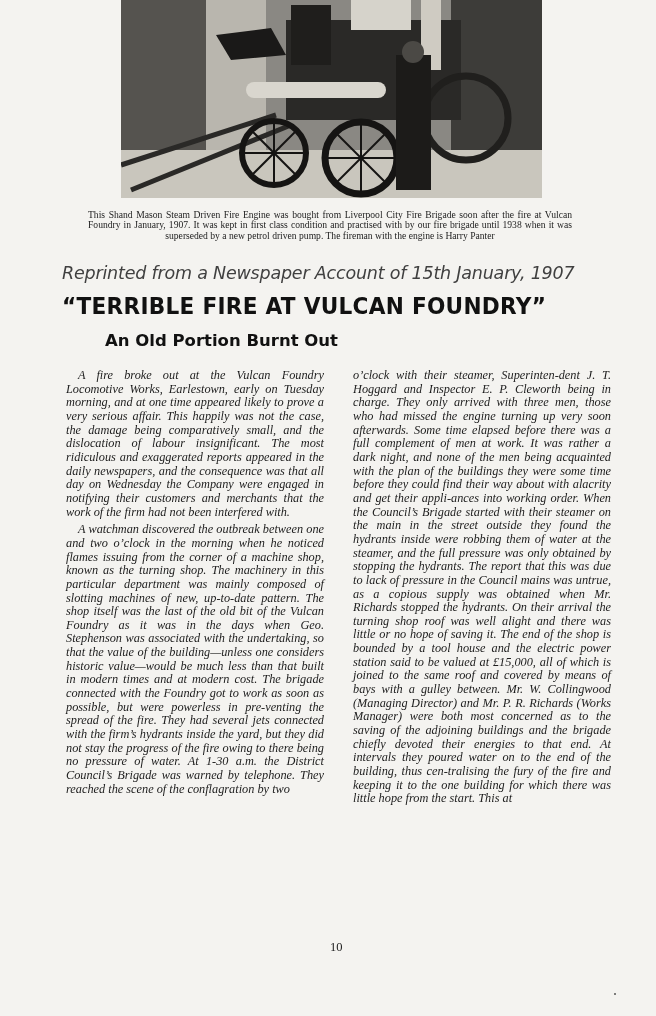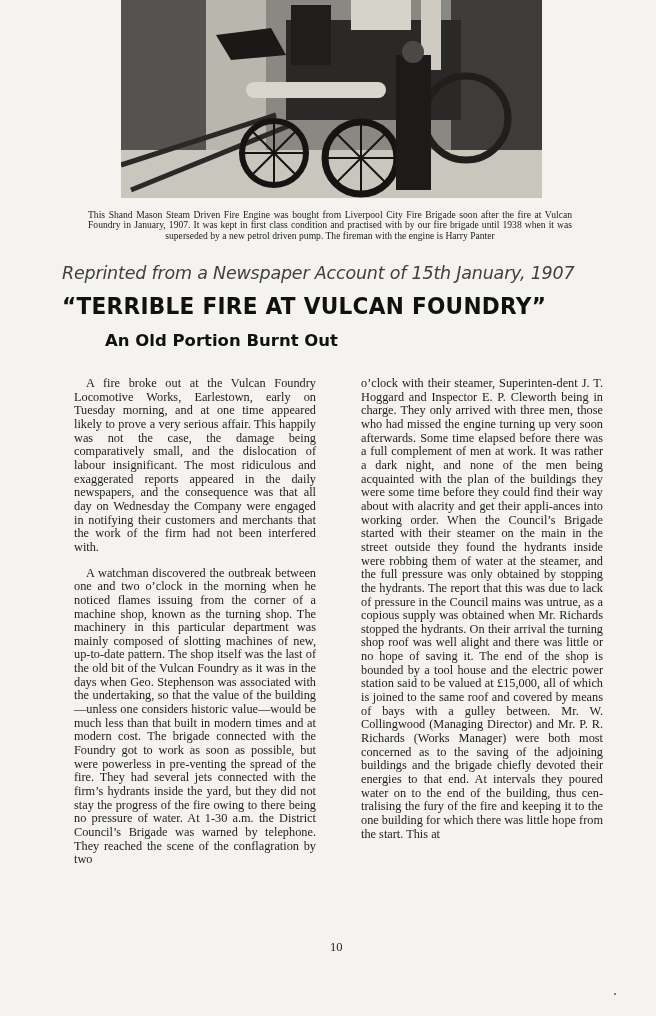--- a/index.html
+++ b/index.html
@@ -31,21 +31,21 @@
       position: absolute; left: 62px; top: 331px;
       font-family: "DejaVu Sans", sans-serif; font-weight: bold; font-size: 16.5px; color: #111; white-space: nowrap; margin-left: 43px;
     }
     .col {
       position: absolute; top: 365px; width: 266px;
       font-family: "Liberation Serif", serif; font-size: 12.3px; line-height: 13.65px;
       text-align: justify; color: #1c1c1c; hyphens: manual;
     }
     .col.left { left: 62px; }
     .col.right { left: 349px; }
-    .col p { margin: 12px; text-indent: 12px; }
+    .col p { margin: 4px; text-indent: 12px; font-style: italic; }
     .col.right p { text-indent: 0; }
     .pagenum {
       position: absolute; left: 330px; top: 940px;
       font-family: "Liberation Serif", serif; font-size: 12.5px; color: #222;
     }
     .speck { position: absolute; left: 614px; top: 993px; width: 2px; height: 2px; background: #555; border-radius: 1px; }
   </style>
 </head>
 <body>
 

